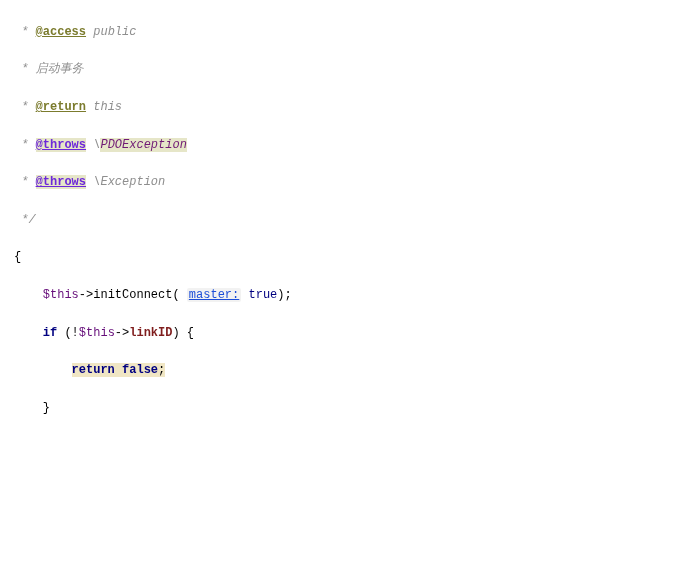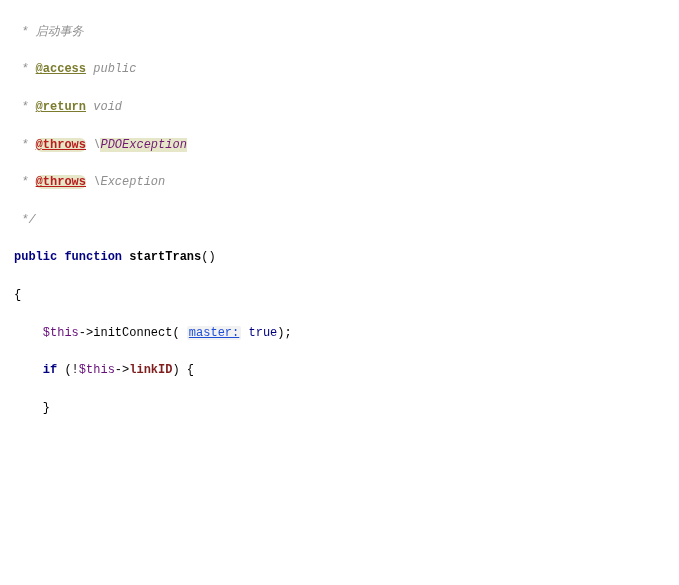--- a/index.html
+++ b/index.html
@@ -12,49 +12,49 @@
   }
   .code-area {
     padding: 4px 0 4px 14px;
     border-bottom: 1px solid #ccc;
     white-space: pre;
     line-height: 18.8px;
   }
   .line { display: block; }
   .comment { color: #8e8e8e; font-style: italic; }
   .doctag { color: #7b7b2d; font-weight: bold; text-decoration: underline; }
-  .doctag-hl { background: #e6e6c8; color: #b91c1c; font-weight: bold; text-decoration: underline; border-radius: 6px; }
+  .doctag-hl { background: #e6e6c8; color: #6d28d9; font-weight: bold; text-decoration: underline; }
   .type-hl { background: #e6e6c8; color: #701a75; font-style: italic; }
   .kw { color: #000080; font-weight: bold; }
   .fn { color: #000; font-weight: bold; }
   .var { color: #660e7a; }
   .field { color: #7f1d1d; font-weight: bold; }
   .hint { color: #1d4ed8; background: #f2f2f2; border-radius: 2px; padding: 0 2px; text-decoration: underline; }
   .bool { color: #000080; font-weight: normal; }
   .ret-hl { background: #f0e6c4; }
   .punct { color: #000; }
   .wm-wrap {
     position: relative;
     height: 0;
   }
 </style>
 </head>
 <body>
 
 <div class="code-area">
+<span class="line"><span class="comment"> * </span><span class="doctag">@access</span><span class="comment"> </span><span class="comment">public</span></span>
 <span class="line"><span class="comment"> * </span><span class="comment">启动事务</span></span>
-<span class="line"><span class="comment"> * </span><span class="doctag">@access</span><span class="comment"> </span><span class="comment">public</span></span>
-<span class="line"><span class="comment"> * </span><span class="doctag">@return</span><span class="comment"> </span><span class="comment">void</span></span>
+<span class="line"><span class="comment"> * </span><span class="doctag">@return</span><span class="comment"> </span><span class="comment">this</span></span>
 <span class="line"><span class="comment"> * </span><span class="doctag-hl">@throws</span><span class="comment"> </span><span class="comment">\</span><span class="type-hl">PDOException</span></span>
 <span class="line"><span class="comment"> * </span><span class="doctag-hl">@throws</span><span class="comment"> </span><span class="comment">\</span><span class="comment">Exception</span></span>
 <span class="line"><span class="comment"> */</span></span>
-<span class="line"><span class="kw">public</span> <span class="kw">function</span> <span class="fn">startTrans</span><span class="punct">()</span></span>
 <span class="line"><span class="punct">{</span></span>
 <span class="line"><span>    </span><span class="var">$this</span><span>-&gt;</span><span>initConnect</span><span>( </span><span class="hint">master:</span><span> </span><span class="bool">true</span><span>);</span></span>
 <span class="line"><span>    </span><span class="kw">if</span><span> (!</span><span class="var">$this</span><span>-&gt;</span><span class="field">linkID</span><span>) {</span></span>
+<span class="line"><span>        </span><span class="ret-hl"><span class="kw">return</span> <span class="kw">false</span><span>;</span></span></span>
 <span class="line"><span>    </span><span>}</span></span>
 <span class="line"> </span>
 <span class="line"> </span>
 
 
 
 
 
 
 

